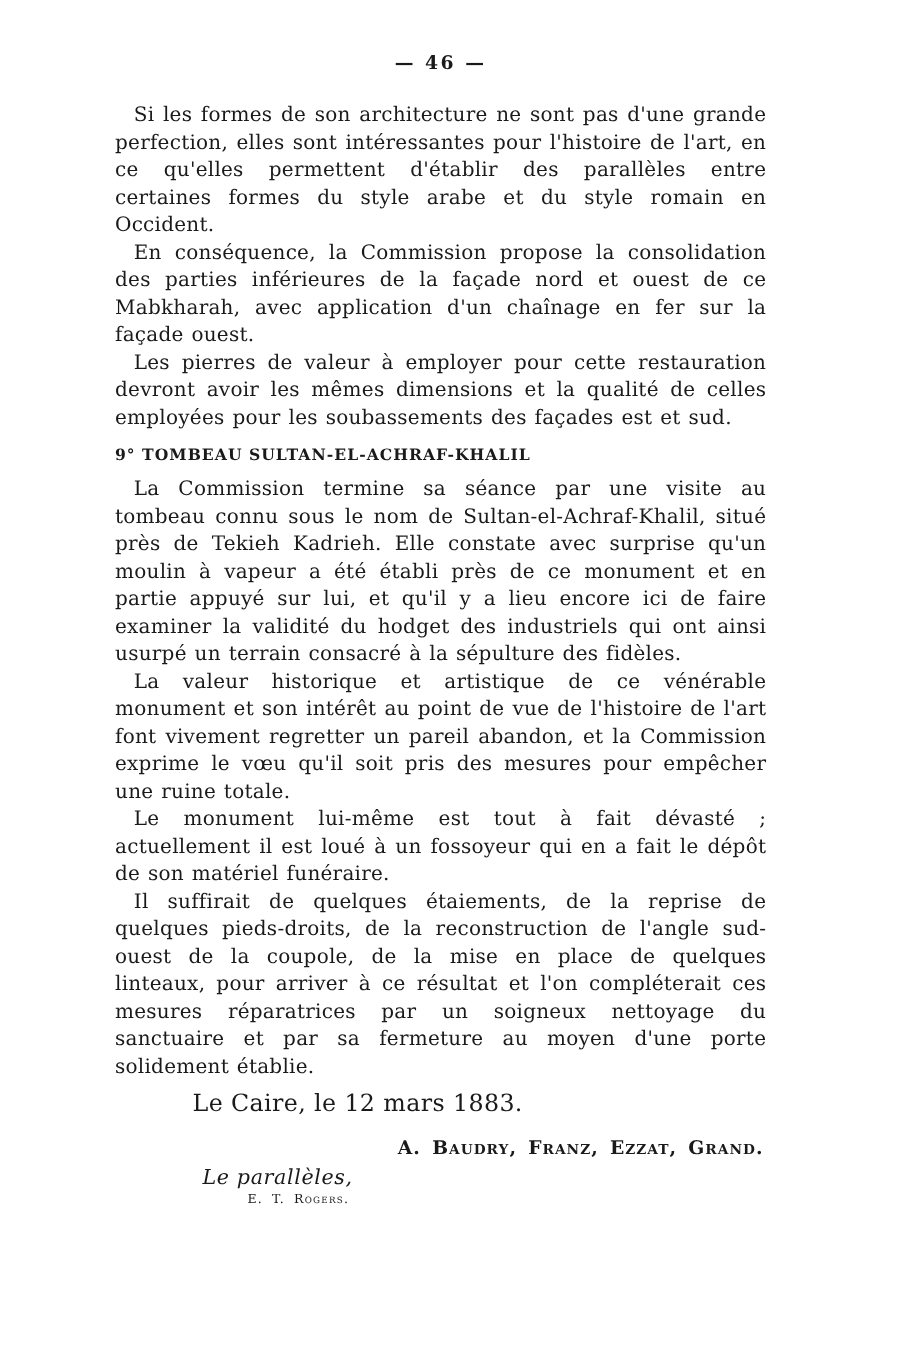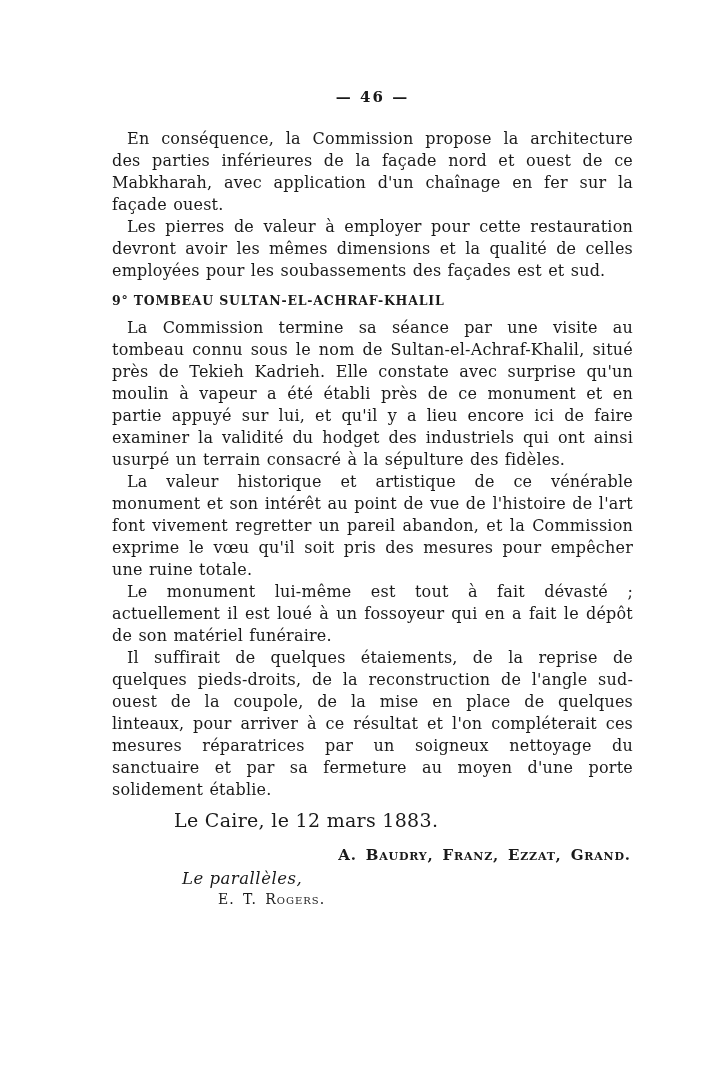--- a/index.html
+++ b/index.html
@@ -13,24 +13,24 @@
   }
   .scan-page {
     position: relative;
     width: 720px;
     height: 1079px;
     background: #ffffff;
     overflow: hidden;
   }
   .text-column {
     position: absolute;
-    left: 112px;
+    left: 92px;
     top: 0;
     width: 521px;
-    padding-top: 88px;
+    padding-top: 41px;
   }
   .page-number {
     text-align: center;
     font-size: 15px;
     font-weight: bold;
     letter-spacing: 2px;
     margin-bottom: 22px;
   }
   p.body-para {
     font-size: 16px;
@@ -66,38 +66,39 @@
     text-align: center;
   }
   .secretary-title {
     font-size: 16.5px;
     font-style: italic;
     margin-top: 5px;
     margin-left: 70px;
     letter-spacing: 0.5px;
   }
   .secretary-name {
-    font-size: 14px;
+    font-size: 10px;
     font-variant: small-caps;
     letter-spacing: 1px;
     word-spacing: 3px;
     margin-top: 3px;
     margin-left: 106px;
   }
 </style>
 </head>
 <body>
 
 <div class="scan-page">
   <div class="text-column">
 
     <div class="page-number">— 46 —</div>
 
+    <p class="body-para">Si les formes de son architecture ne sont pas d'une grande perfection, elles sont intéressantes pour l'histoire de l'art, en ce qu'elles permettent d'établir des parallèles entre certaines formes du style arabe et du style romain en Occident.</p>
 
-    <p class="body-para">En conséquence, la Commission propose la architecture des parties inférieures de la façade nord et ouest de ce Mabkharah, avec application d'un chaînage en fer sur la façade ouest.</p>
+    <p class="body-para">En conséquence, la Commission propose la consolidation des parties inférieures de la façade nord et ouest de ce Mabkharah, avec application d'un chaînage en fer sur la façade ouest.</p>
 
     <p class="body-para">Les pierres de valeur à employer pour cette restauration devront avoir les mêmes dimensions et la qualité de celles employées pour les soubassements des façades est et sud.</p>
 
     <div class="section-heading">9° TOMBEAU SULTAN-EL-ACHRAF-KHALIL</div>
 
     <p class="body-para">La Commission termine sa séance par une visite au tombeau connu sous le nom de Sultan-el-Achraf-Khalil, situé près de Tekieh Kadrieh. Elle constate avec surprise qu'un moulin à vapeur a été établi près de ce monument et en partie appuyé sur lui, et qu'il y a lieu encore ici de faire examiner la validité du hodget des industriels qui ont ainsi usurpé un terrain consacré à la sépulture des fidèles.</p>
 
     <p class="body-para">La valeur historique et artistique de ce vénérable monument et son intérêt au point de vue de l'histoire de l'art font vivement regretter un pareil abandon, et la Commission exprime le vœu qu'il soit pris des mesures pour empêcher une ruine totale.</p>
 
     <p class="body-para">Le monument lui-même est tout à fait dévasté ; actuellement il est loué à un fossoyeur qui en a fait le dépôt de son matériel funéraire.</p>

